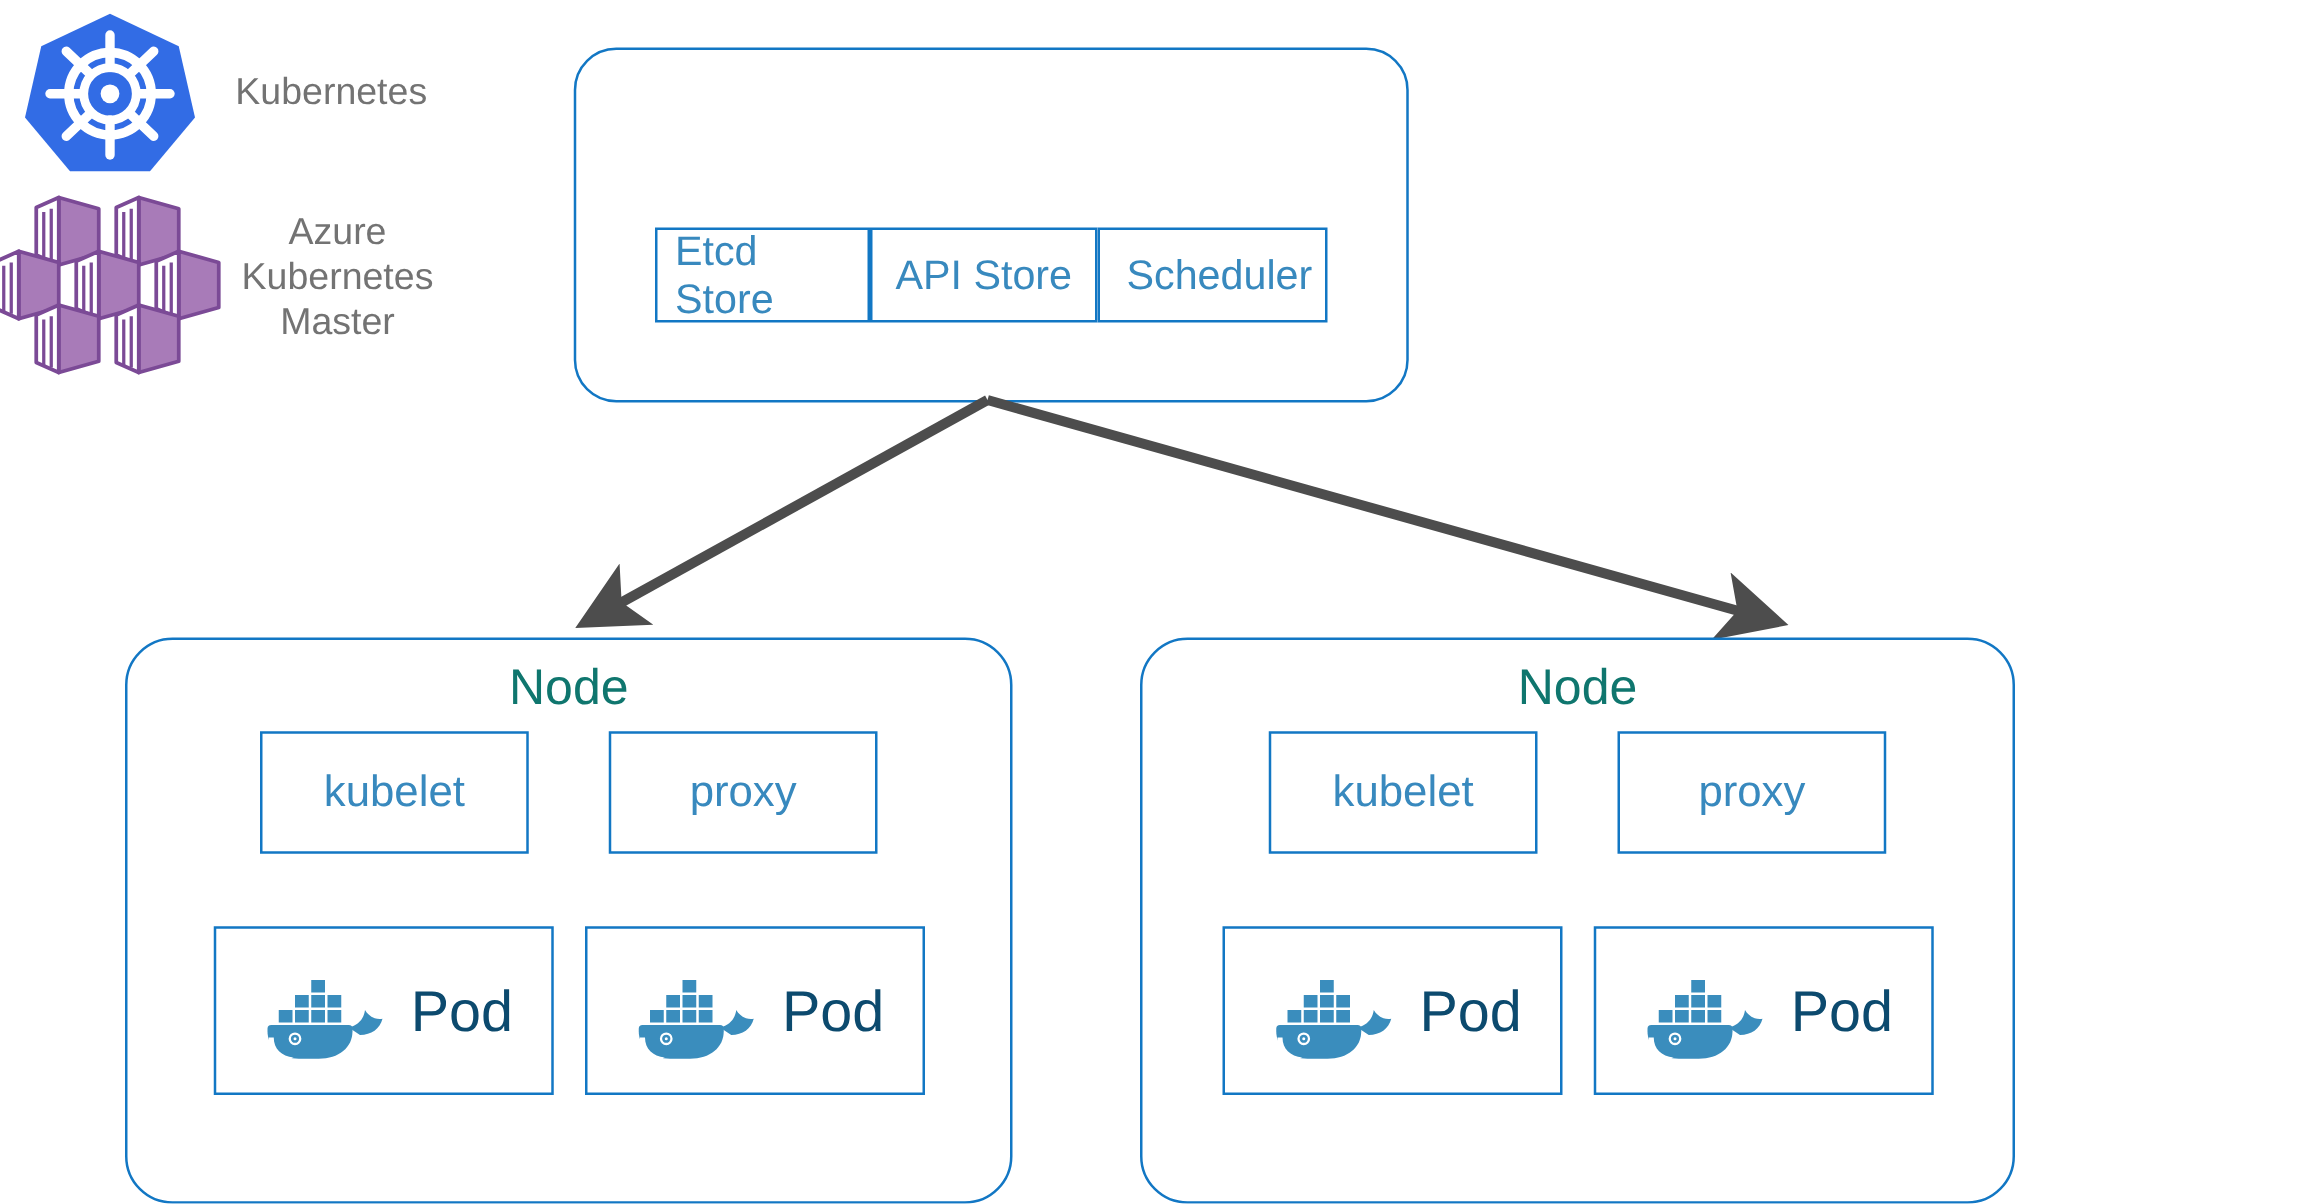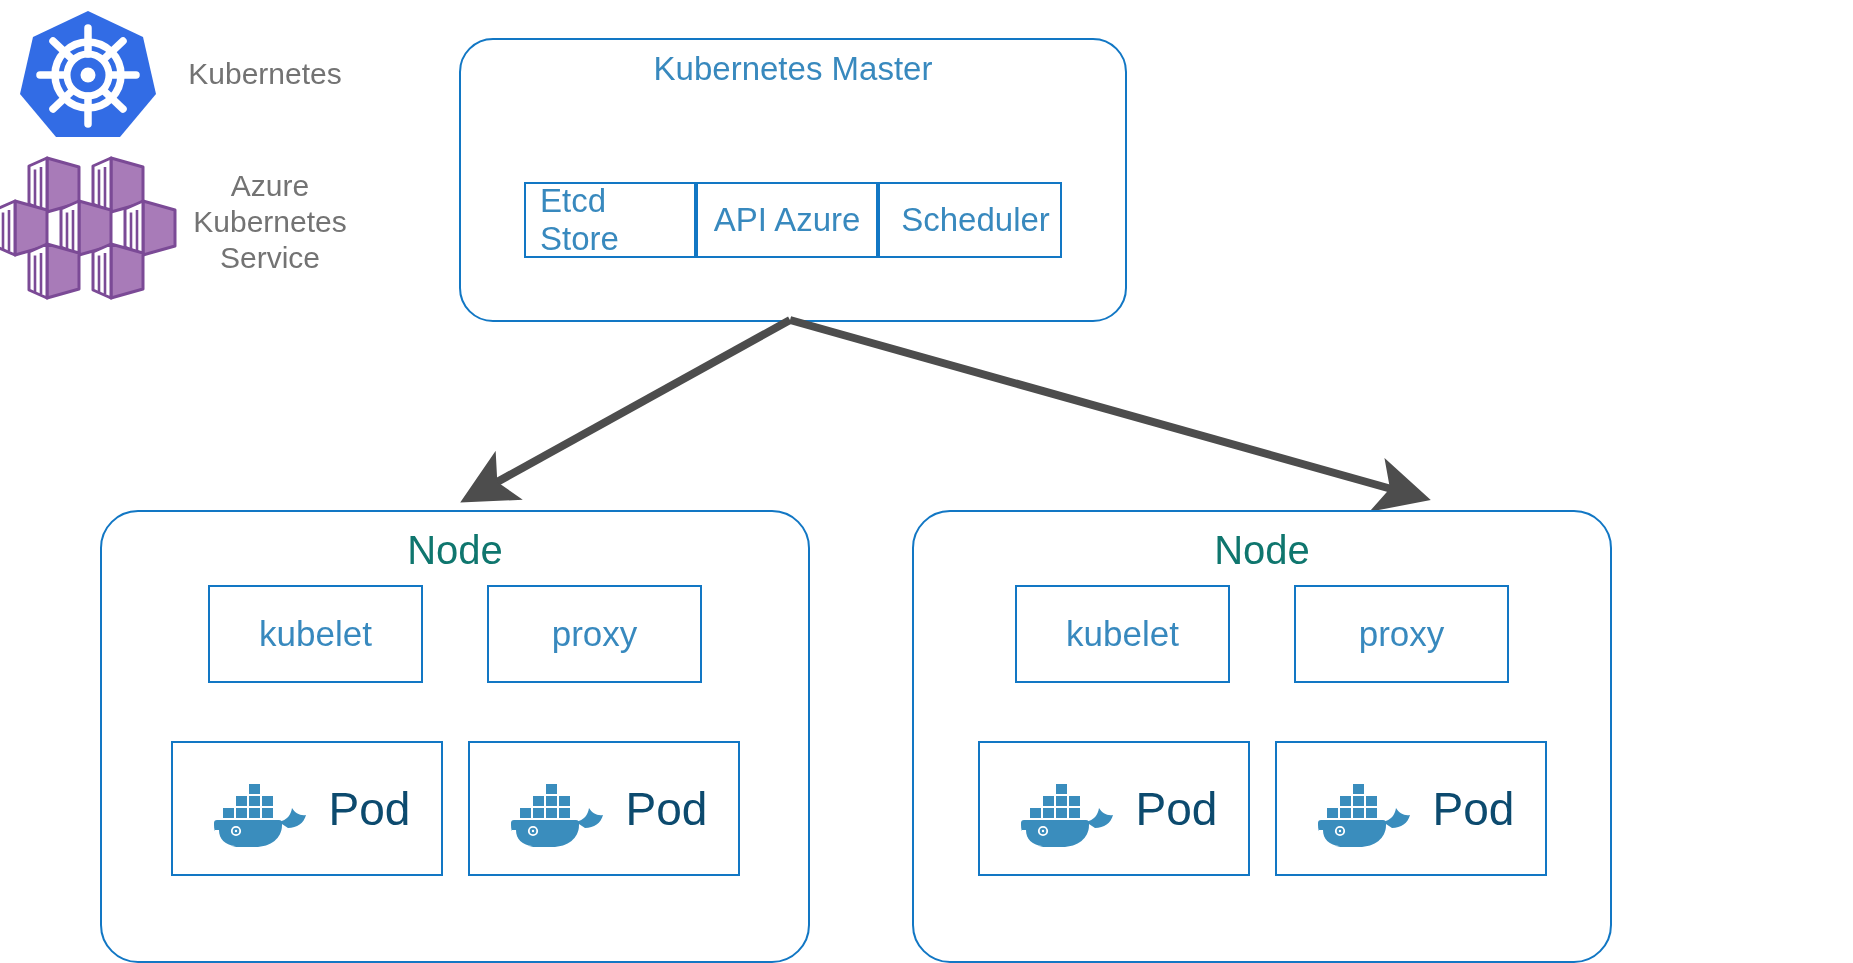--- a/index.html
+++ b/index.html
@@ -189,28 +189,27 @@
       <use href="#aks-cube" x="-5" y="49"></use>
       <use href="#aks-cube" x="59" y="49"></use>
       <use href="#aks-cube" x="123" y="49"></use>
 
       <use href="#aks-cube" x="27" y="92"></use>
       <use href="#aks-cube" x="91" y="92"></use>
     </svg>
   </div>
   <div class="abs legend-label" id="legend-aks-label">Azure
 Kubernetes
-Service</div>
+Master</div>
 
   <div class="abs" id="master-box"></div>
-  <div class="abs" id="master-title">Kubernetes Master</div>
 
   <div class="abs master-components">
     <div class="comp-box" id="comp-etcd">Etcd Store</div>
-    <div class="comp-box" id="comp-api">API Azure</div>
+    <div class="comp-box" id="comp-api">API Store</div>
     <div class="comp-box" id="comp-sch">Scheduler</div>
   </div>
 
   <svg class="abs" id="arrows-layer" viewBox="0 0 1853 963" width="1853" height="963" xmlns="http://www.w3.org/2000/svg">
     <defs>
       <marker id="arrowhead" markerWidth="7" markerHeight="7" refX="5.6" refY="3.5" orient="auto" markerUnits="strokeWidth">
         <path d="M0,0 L7,3.5 L0,7 L1.7,3.5 Z" fill="#4D4D4D"></path>
       </marker>
     </defs>
 

